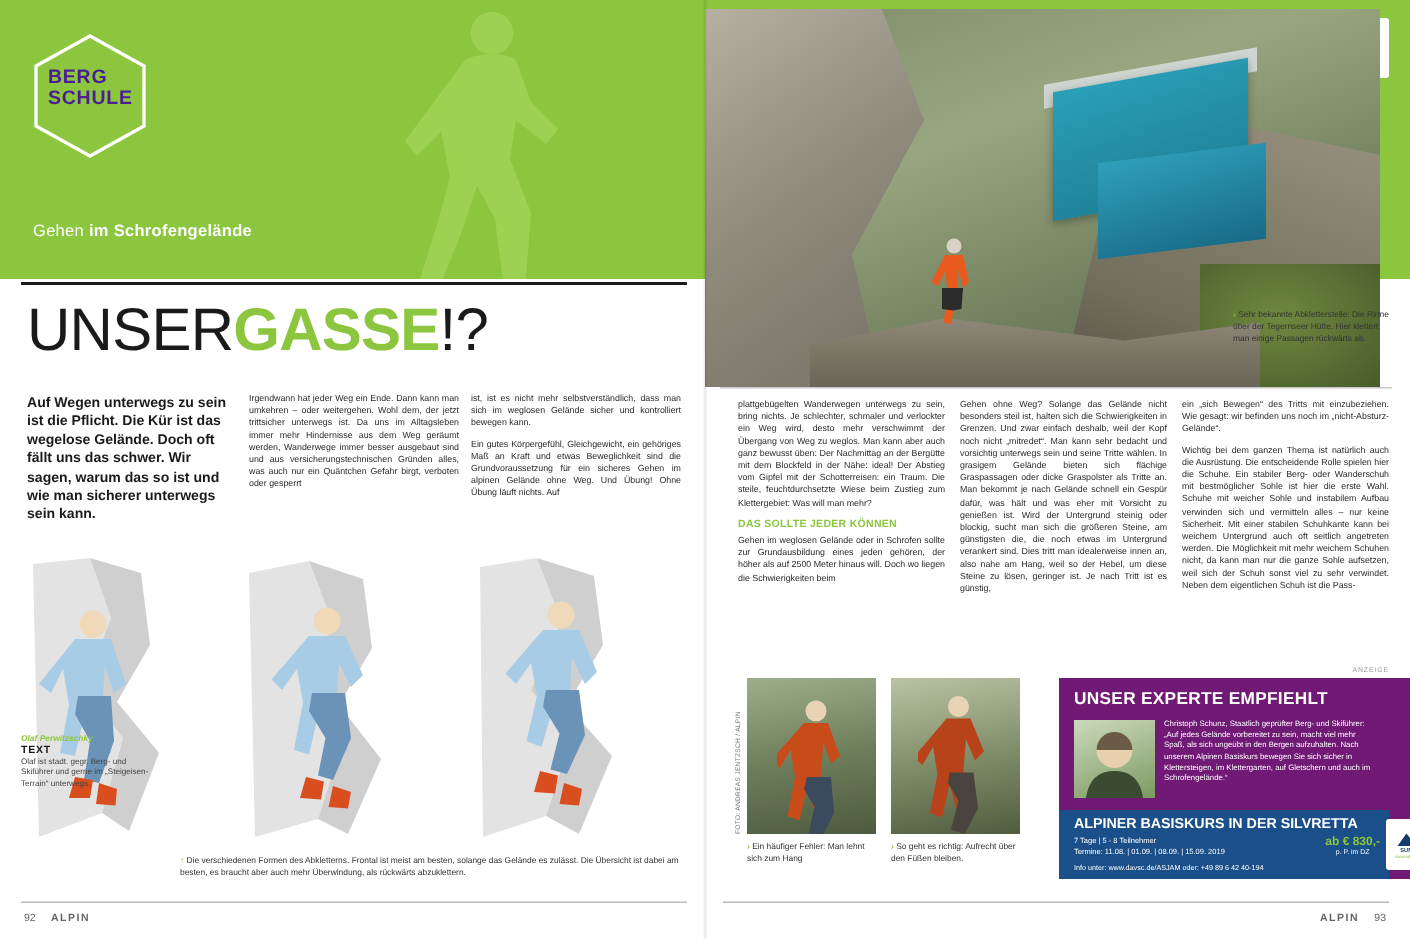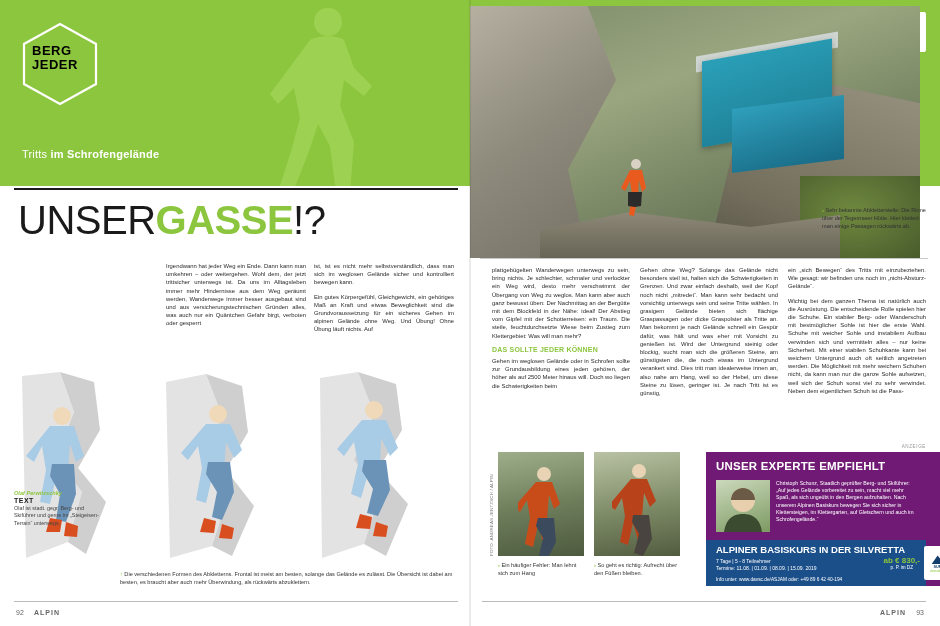--- a/index.html
+++ b/index.html
@@ -37,21 +37,21 @@
   }
   .silhouette svg { display: block; }
   
   .logo-hex {
     position: absolute; left: 22px; top: 22px;
     width: 76px; height: 84px;
   }
   .logo-hex svg { display:block; }
   .logo-text {
     position: absolute; left: 32px; top: 44px;
-    color: #000000;
+    color: #4c1d95;
     font-size: 13px; font-weight: bold;
     line-height: 14px;
     letter-spacing: .5px;
   }
   .kicker {
     position: absolute; left: 22px; top: 148px;
     font-size: 11px; color: #ffffff; font-weight: bold;
     letter-spacing: .2px;
   }
   .kicker .light { font-weight: normal; color: #ffffff; }
@@ -320,24 +320,24 @@
                  -12-22 -10 30 -16 40 -14-2 14-44 8-30 -6-30 -16 16 -8-10z" fill="#b3e06a"></path>
       </svg>
     </div>
     <div class="logo-hex">
       <svg width="76" height="84" viewBox="0 0 76 84">
         <polygon points="38,2 74,22 74,62 38,82 2,62 2,22" fill="none" stroke="#ffffff" stroke-width="2.2"></polygon>
       </svg>
     </div>
     <div class="logo-text">
       <div>BERG</div>
-      <div>JEDER</div>
+      <div>SCHULE</div>
     </div>
     <div class="kicker">
-      <span class="light">Tritts</span>
+      <span class="light">Gehen</span>
       <span class="bold">im Schrofengelände</span>
     </div>
   </div>
 
   <div class="top-band-right">
     <div class="powered">powered by</div>
     <div class="summit-box">
       <svg class="mtn" viewBox="0 0 26 14">
         <polygon points="2,13 9,3 13,8 17,1 24,13" fill="#123e6e"></polygon>
       </svg>
@@ -367,20 +367,21 @@
   </div>
 
   <div class="spine"></div>
   <div class="rule-left"></div>
   <div class="rule-mid-top"></div>
 
   <div class="headline">
     <span>UNSER</span><span class="g">GASSE</span><span>!?</span>
   </div>
 
+  <div class="lead">Auf Wegen unterwegs zu sein ist die Pflicht. Die Kür ist das wegelose Gelände. Doch oft fällt uns das schwer. Wir sagen, warum das so ist und wie man sicherer unterwegs sein kann.</div>
 
   <div class="col col-2">
     <p>Irgendwann hat jeder Weg ein Ende. Dann kann man umkehren – oder weitergehen. Wohl dem, der jetzt trittsicher unterwegs ist. Da uns im Alltagsleben immer mehr Hindernisse aus dem Weg geräumt werden, Wanderwege immer besser ausgebaut sind und aus versicherungstechnischen Gründen alles, was auch nur ein Quäntchen Gefahr birgt, verboten oder gesperrt</p>
   </div>
 
   <div class="col col-3">
     <p>ist, ist es nicht mehr selbstverständlich, dass man sich im weglosen Gelände sicher und kontrolliert bewegen kann.</p>
     <p>Ein gutes Körpergefühl, Gleichgewicht, ein gehöriges Maß an Kraft und etwas Beweglichkeit sind die Grundvoraussetzung für ein sicheres Gehen im alpinen Gelände ohne Weg. Und Übung! Ohne Übung läuft nichts. Auf</p>
   </div>
 

